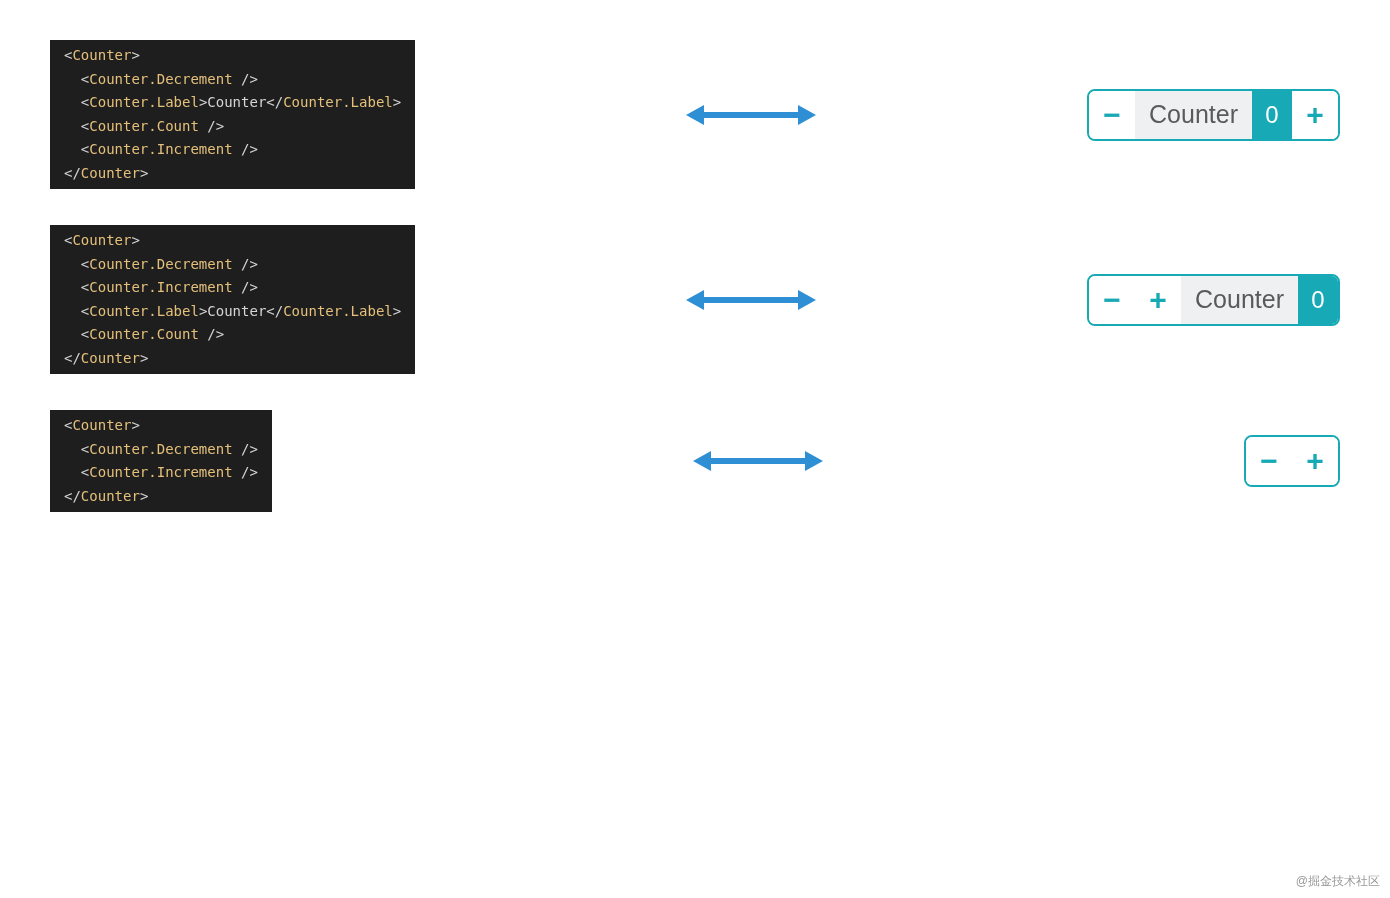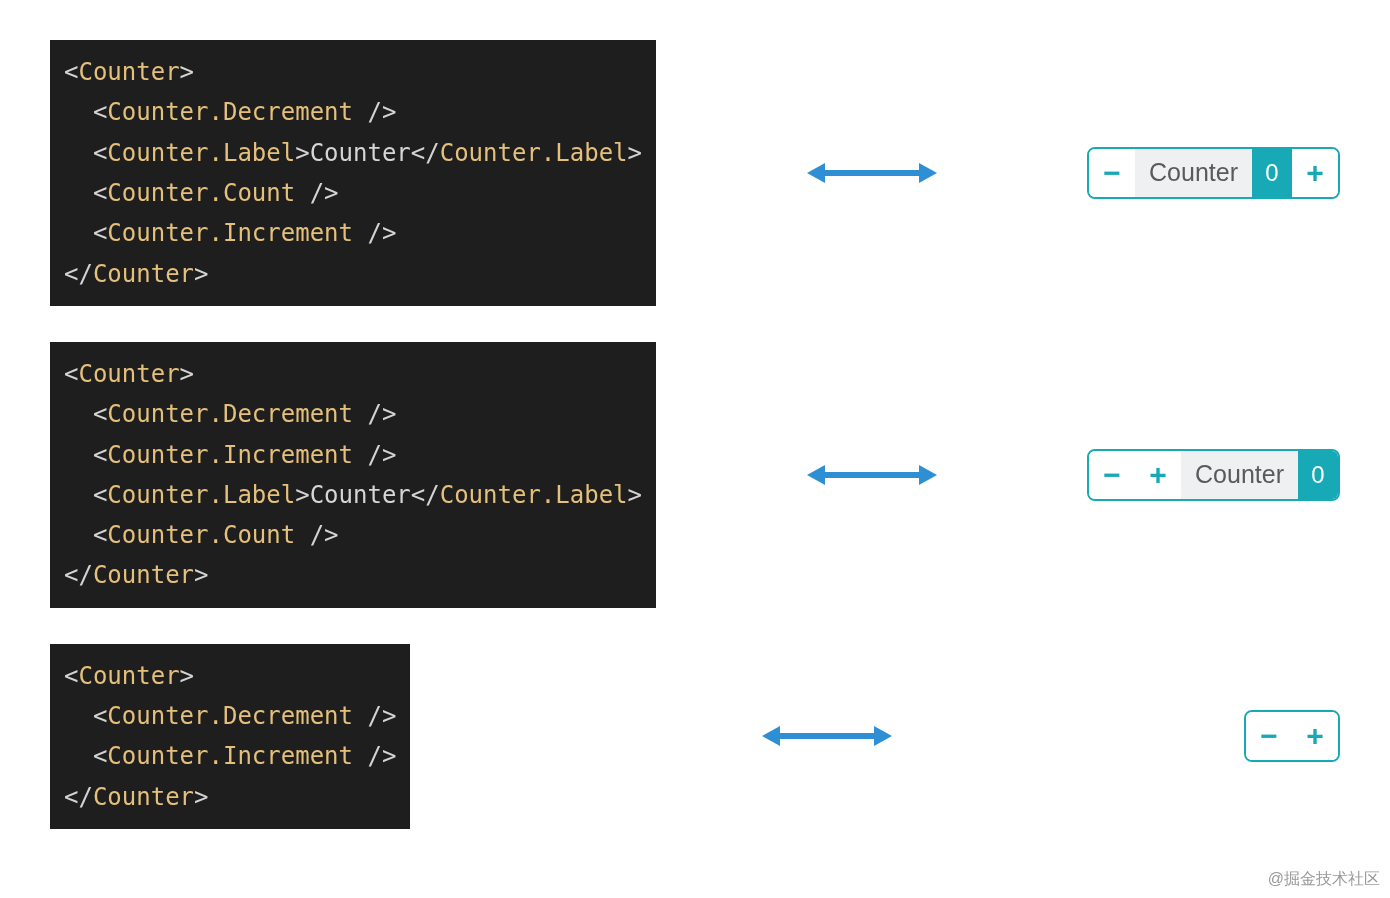--- a/index.html
+++ b/index.html
@@ -11,23 +11,23 @@
 .example-row {
   display: flex;
   align-items: center;
   margin-bottom: 36px;
   gap: 20px;
 }
 .code-block {
   background: #1e1e1e;
   color: #d4d4d4;
   font-family: "SF Mono", Menlo, Monaco, Consolas, monospace;
-  font-size: 24px;
+  font-size: 14px;
   line-height: 1.68;
-  padding: 12px 14px;
+  padding: 4px 14px;
   white-space: pre;
 }
 .code-block .angle { color: #d4d4d4; }
 .code-block .tag { color: #e5c07b; }
 .code-block .txt { color: #d6d6d6; }
 .arrow-wrap {
   flex: 1;
   display: flex;
   justify-content: center;
   align-items: center;
@@ -74,21 +74,21 @@
   align-items: center;
   justify-content: center;
   width: 40px;
   font-size: 24px;
   font-weight: 500;
 }
 .watermark {
   position: fixed;
   bottom: 8px;
   right: 10px;
-  font-size: 16px;
+  font-size: 12px;
   color: #999;
   font-family: sans-serif;
 }
 </style>
 </head>
 <body>
 
 <div id="root">
     <div class="example-row">
       <div class="code-block"><span class="angle">&lt;</span><span class="tag">Counter</span><span class="angle">&gt;</span>

